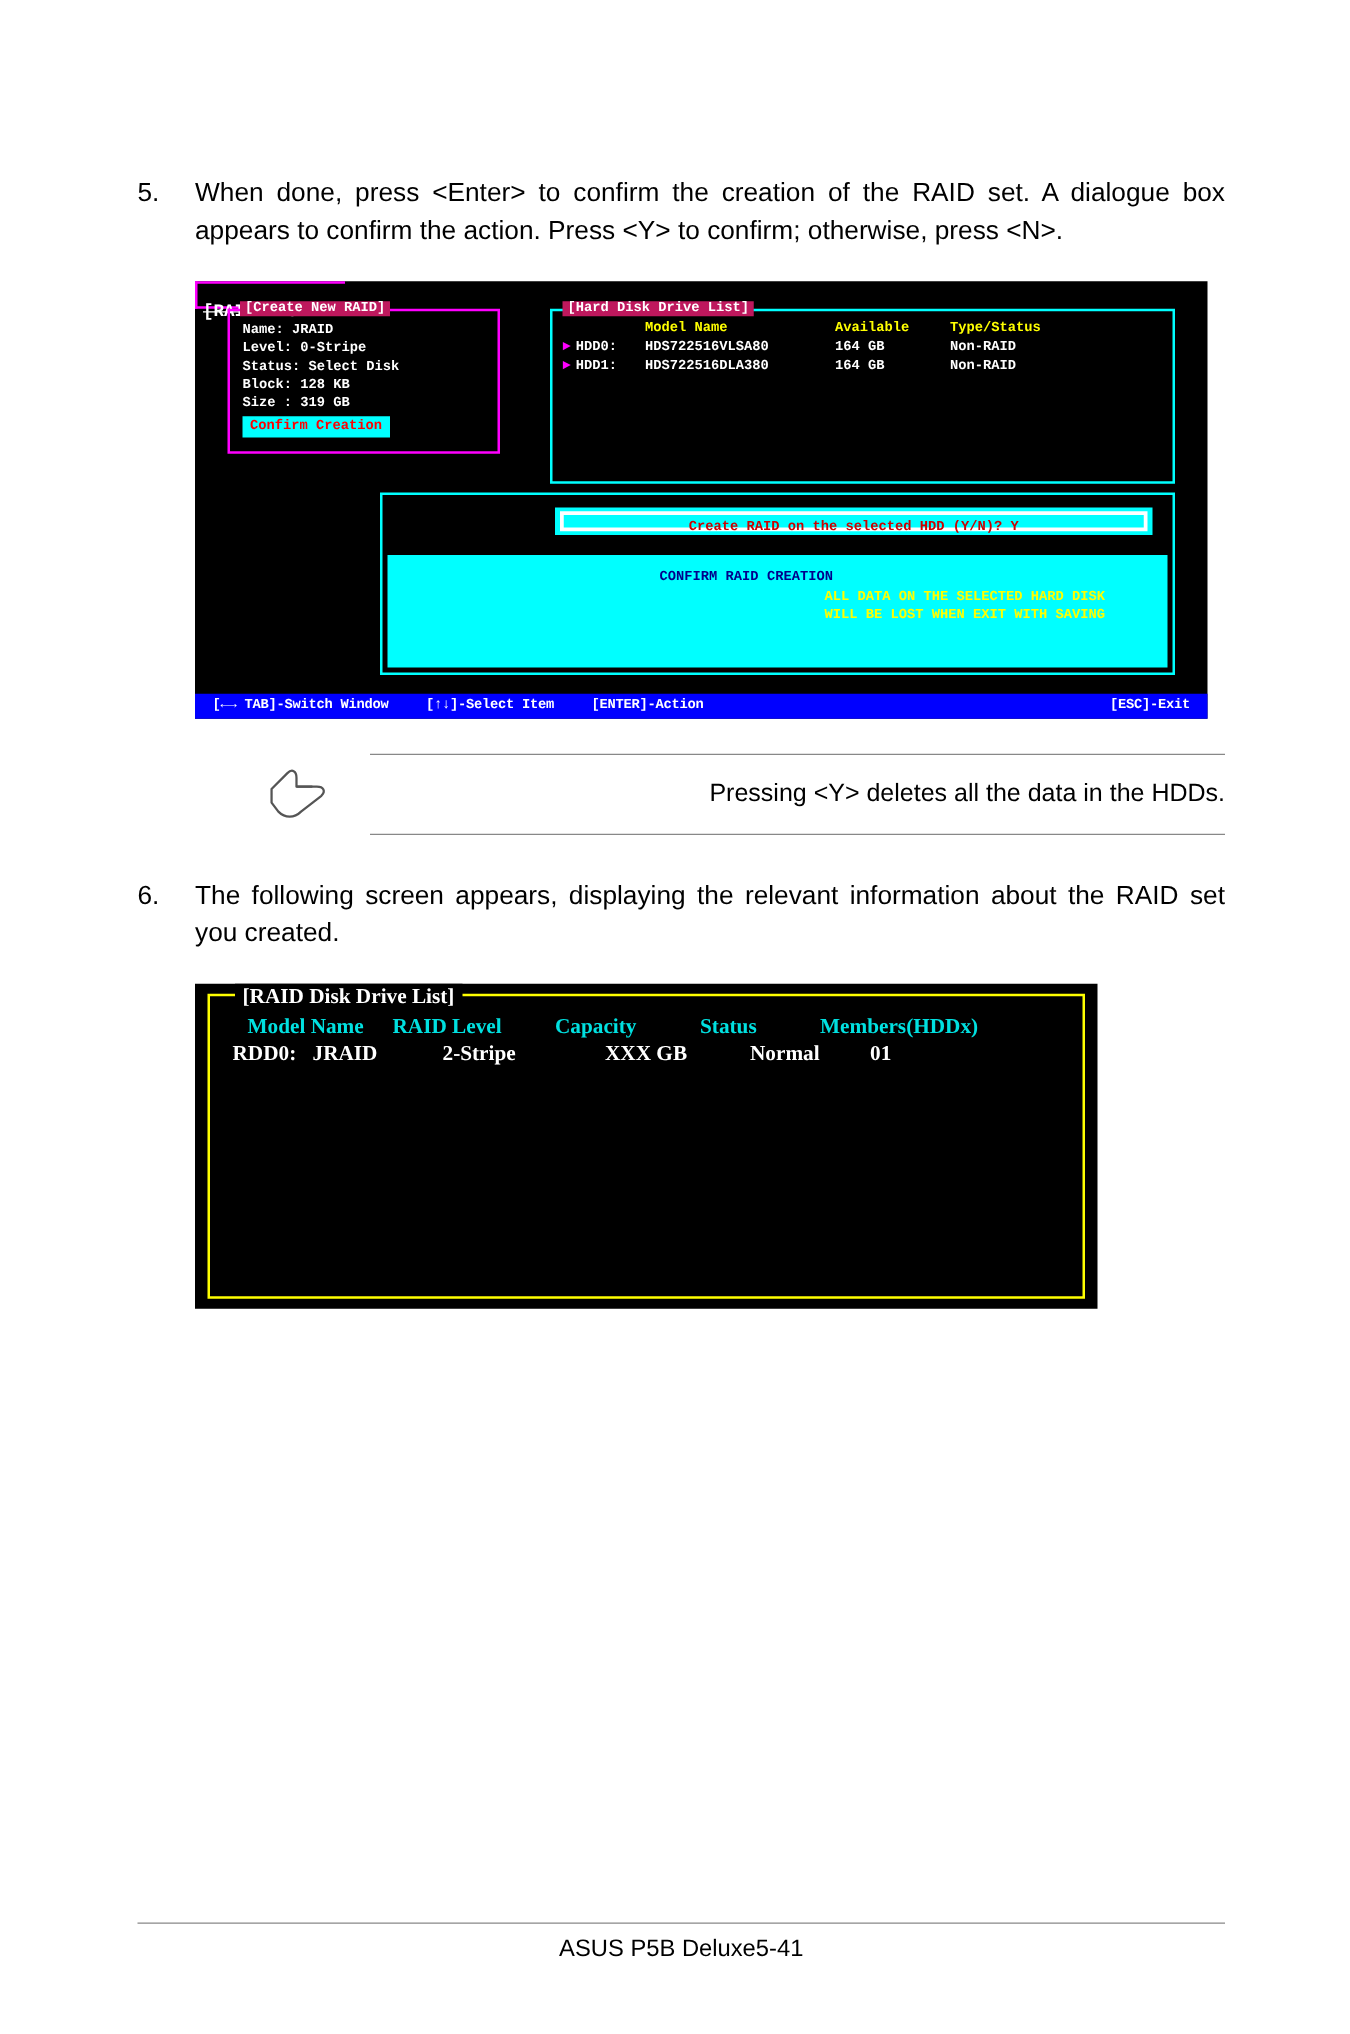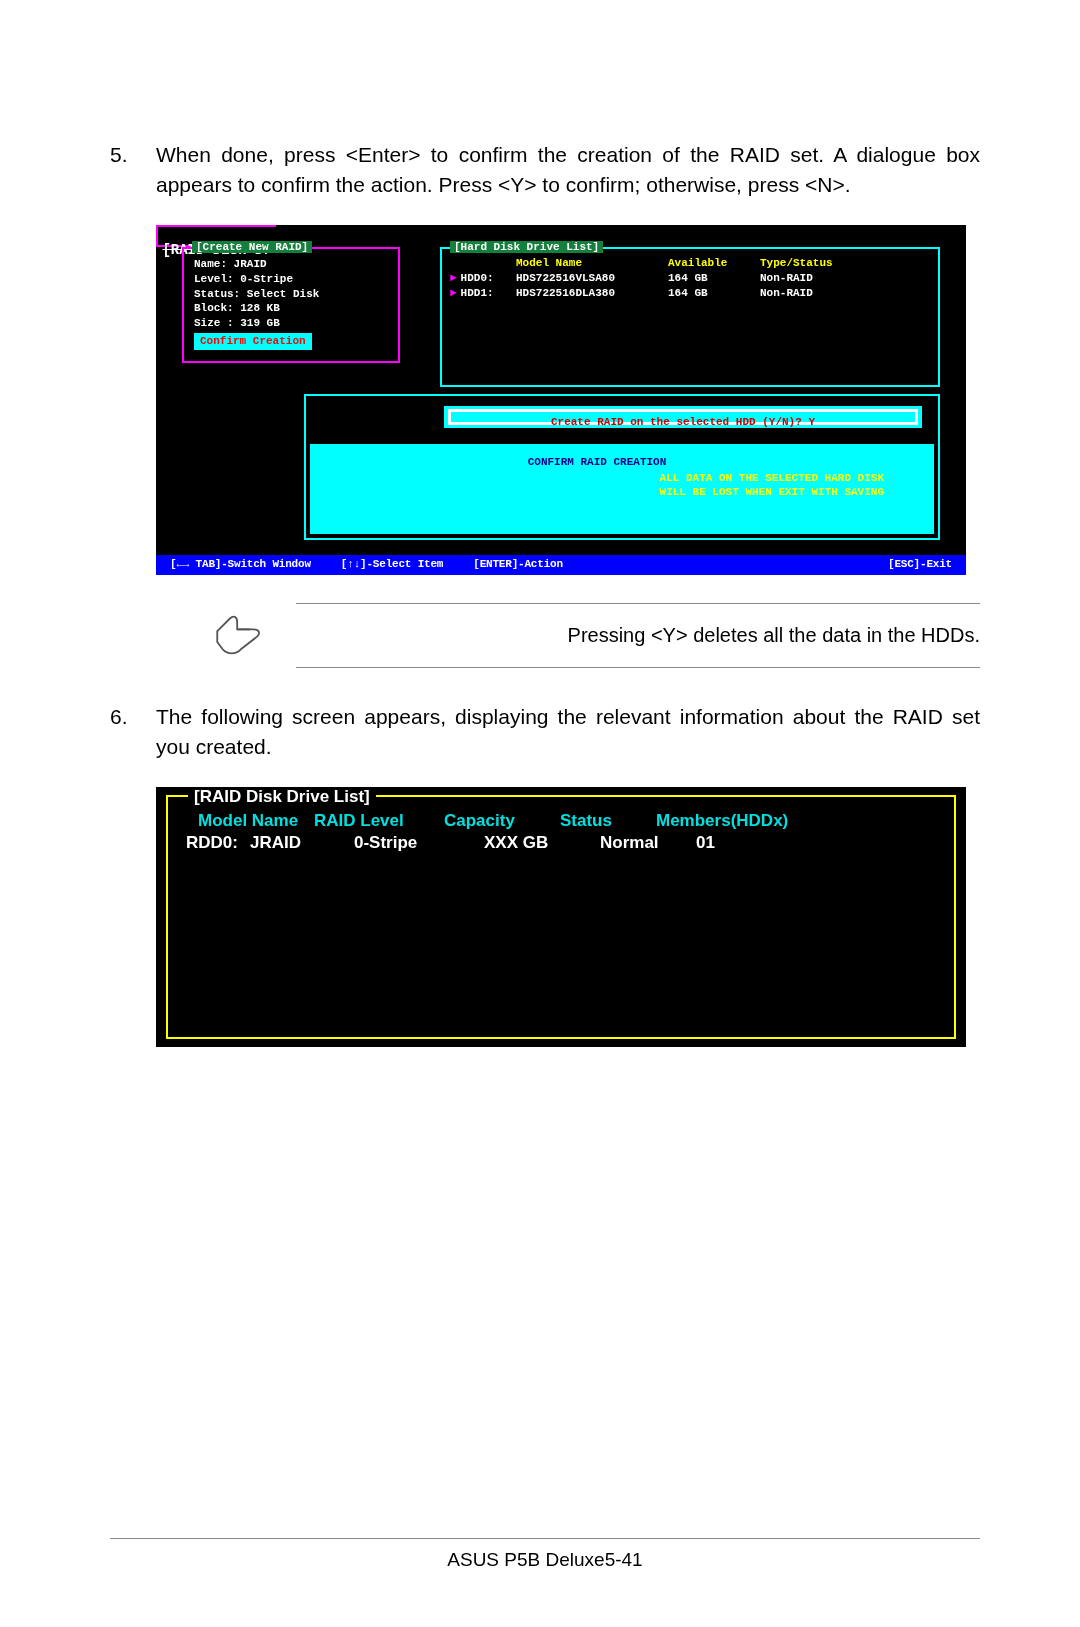--- a/index.html
+++ b/index.html
@@ -43,21 +43,21 @@
   .box {
     position: absolute;
   }
   .border-magenta { border: 2px double #f0f; }
   .border-cyan-d  { border: 2px double #0ff; }
 
   .box-title {
     position: absolute;
     top: -8px;
     left: 8px;
-    background: #15803d;
+    background: #be185d;
     padding: 0 4px;
     color: #fff;
     font-weight: bold;
   }
   .bios1 .create-raid {
     top: 22px; left: 26px; width: 218px; height: 116px;
   }
   .bios1 .create-raid .content {
     padding: 8px 10px 4px 10px;
     line-height: 1.35;
@@ -166,25 +166,25 @@
     font-size: 20px;
     border-bottom: 1px solid #888;
     border-top: 1px solid #888;
     padding: 20px 0;
     flex: 1;
   }
 
   
   .bios2 {
     background: #000;
-    width: 810px;
+    width: 722px;
     height: 260px;
     margin-left: 46px;
     position: relative;
-    font-family: Liberation Sans, sans-serif;
+    font-family: Liberation Serif, serif;
     font-weight: bold;
     font-size: 16px;
     color: #fff;
     padding: 20px 10px;
   }
   .bios2 .outer-frame {
     position: absolute;
     top: 8px; left: 10px; right: 10px; bottom: 8px;
     border: 2px double #ff0;
   }
@@ -317,21 +317,21 @@
       <div class="headers2">
         <span class="c2-model">Model Name</span>
         <span class="c2-level">RAID Level</span>
         <span class="c2-cap">Capacity</span>
         <span class="c2-status">Status</span>
         <span class="c2-mem">Members(HDDx)</span>
       </div>
       <div class="row2">
         <span class="c2-id">RDD0:</span>
         <span style="min-width:104px;">JRAID</span>
-        <span class="c2-level">0-Stripe</span>
+        <span class="c2-level">2-Stripe</span>
         <span class="c2-cap">XXX GB</span>
         <span class="c2-status">Normal</span>
         <span class="c2-mem">01</span>
       </div>
     </div>
   </div>
 
 </div>
 
 <div class="footer">

